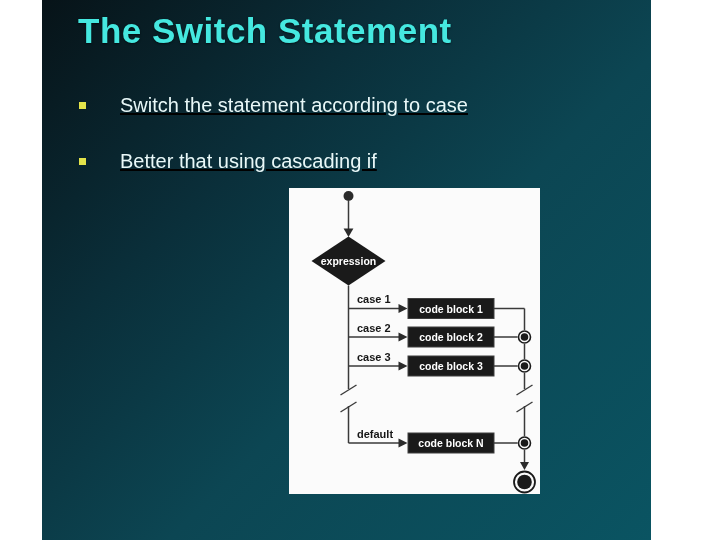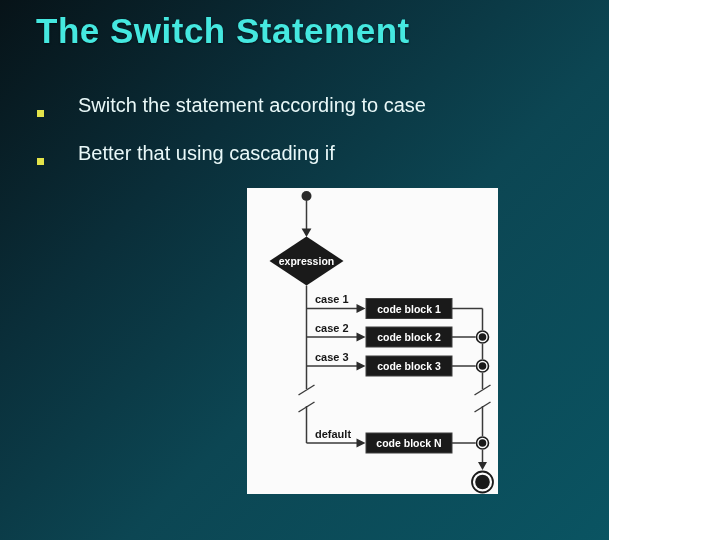--- a/index.html
+++ b/index.html
@@ -1,32 +1,33 @@
 <!DOCTYPE html>
 <html><head>
 <meta charset="utf-8">
 <style>
   html,body{margin:0;padding:0;}
   body{width:720px;height:540px;overflow:hidden;}
   .slide{
     position:relative;width:609px;height:540px;
     background:linear-gradient(135deg,#071318 0%,#0a2e39 30%,#0c4653 58%,#0a5462 100%);
     font-family:"Liberation Sans",sans-serif;
+    margin-left:42px;
   }
   .title{
     position:absolute;left:36px;top:11px;margin:0;
     font-size:35px;font-weight:bold;letter-spacing:0.5px;
     color:#45e8e0;
     text-shadow:0 1px 2px rgba(0,0,0,0.55);
   }
   .bullet-row{
-    position:absolute;left:37px;display:flex;align-items:flex-end;
+    position:absolute;left:37px;display:flex;align-items:flex-start;text-decoration:underline;
   }
   .bullet-row.row1{top:94px;}
-  .bullet-row.row2{top:142px;}
+  .bullet-row.row2{top:150px;}
   .bullet-marker{
     width:7px;height:7px;background:#e3e34a;margin-top:8px;flex:0 0 auto;
   }
   .bullet-text{
     margin-left:34px;font-size:20px;line-height:23px;color:#e9f8f8;
   }
   .panel{
     position:absolute;left:247px;top:188px;width:232px;height:306px;
     background:#fbfbfb;
     padding-left:19px;

